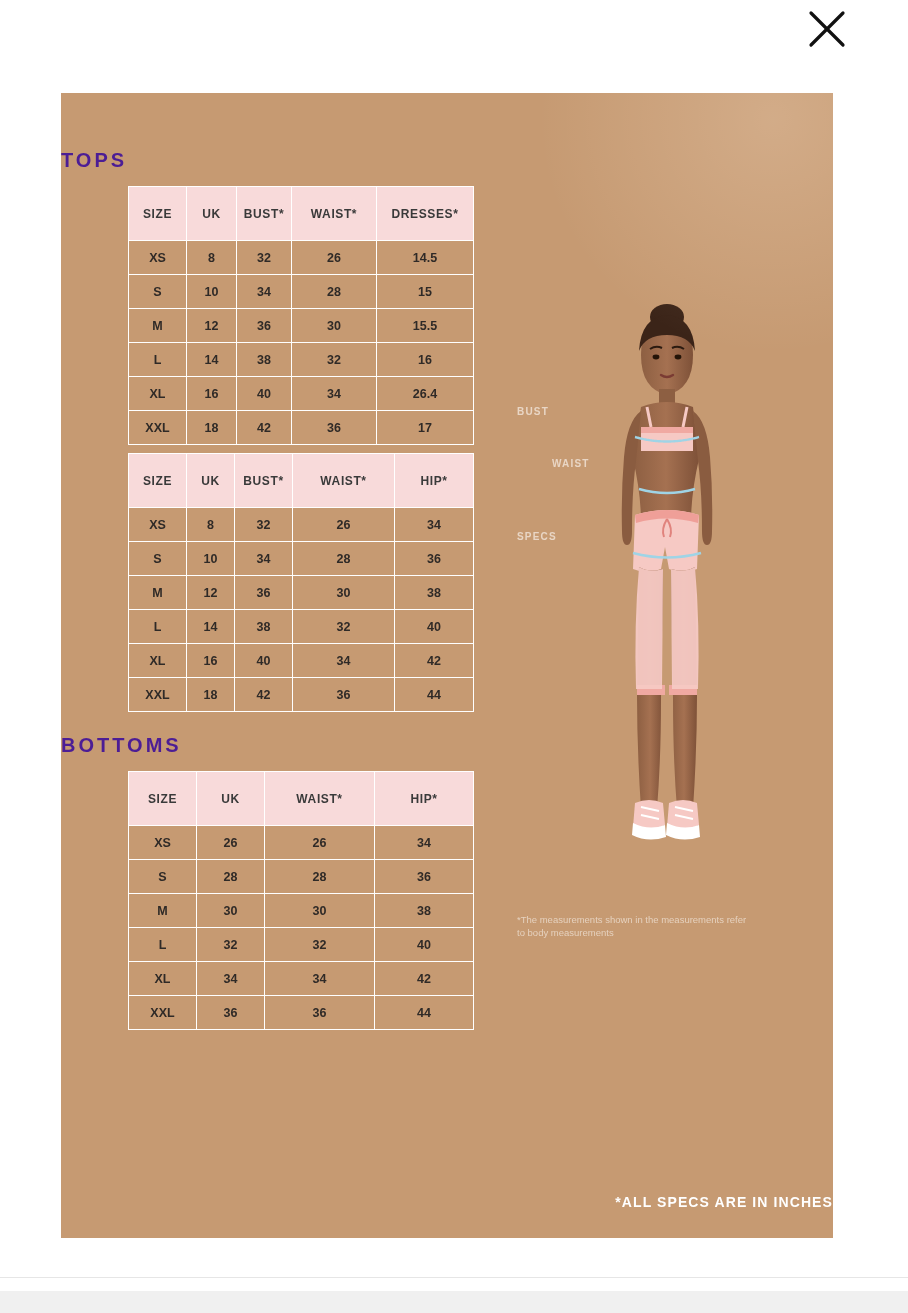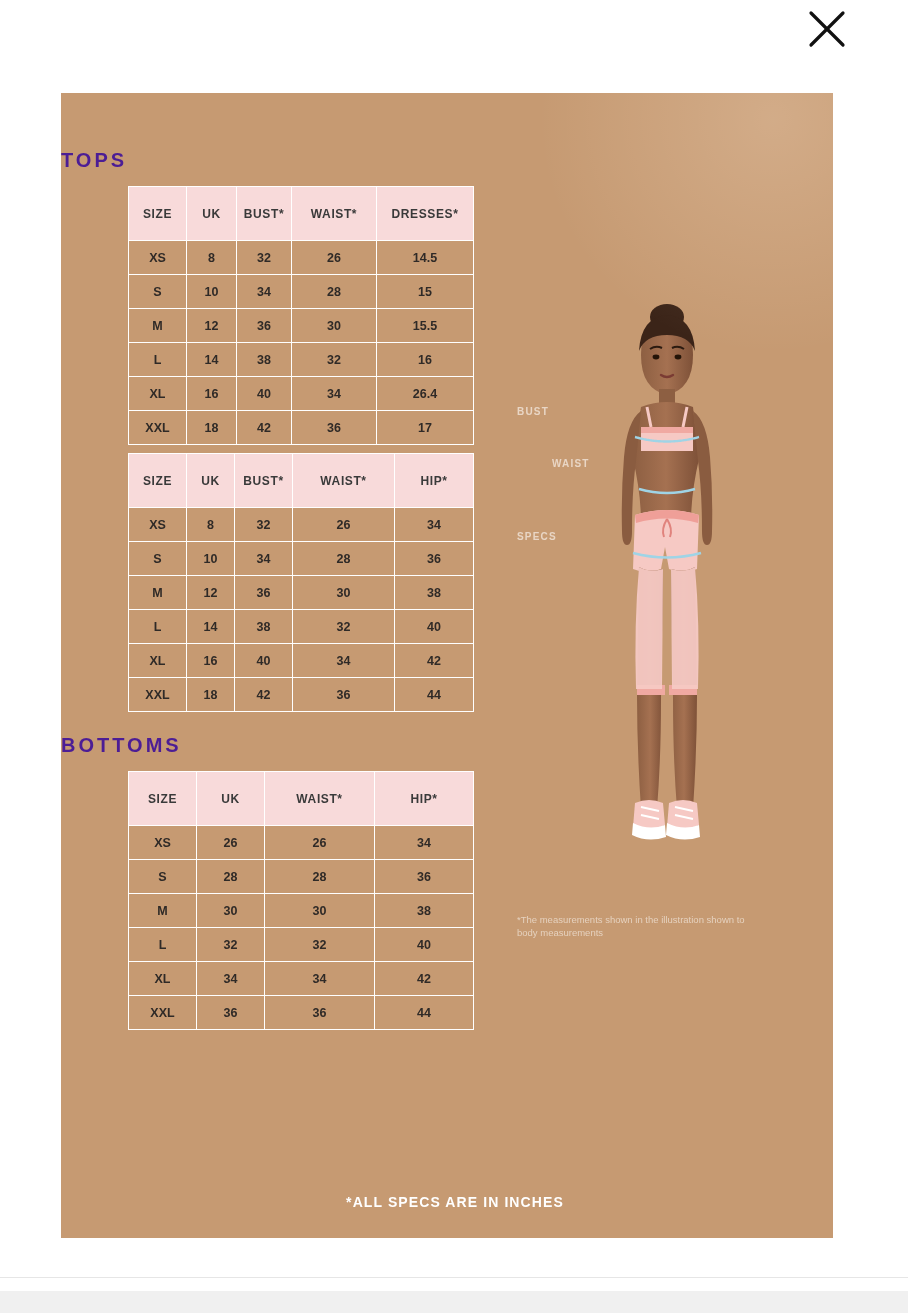--- a/index.html
+++ b/index.html
@@ -108,21 +108,21 @@
 
   .tbl-bottoms col.c0 { width: 68px; }
   .tbl-bottoms col.c1 { width: 68px; }
   .tbl-bottoms col.c2 { width: 110px; }
   .tbl-bottoms col.c3 { width: 99px; }
 
   .footnote {
     position: absolute;
     left: 16px; right: 0;
     bottom: 28px;
-    text-align: center;
+    text-align: right;
     color: #ffffff;
     font-size: 14px;
     letter-spacing: 1.1px;
     font-weight: bold;
     font-family: "Liberation Sans", sans-serif;
   }
 
   
   .illustration {
     position: absolute;
@@ -437,21 +437,21 @@
         <path d="M124 504 l18 4 M124 512 l18 4" stroke="#ffffff" stroke-width="2"></path>
         <path d="M158 504 l18 4 M158 512 l18 4" stroke="#ffffff" stroke-width="2"></path>
       </svg>
 
       <div class="illu-labels">
         <div class="illu-label label-bust">BUST</div>
         <div class="illu-label label-waist">WAIST</div>
         <div class="illu-label label-hips">SPECS</div>
       </div>
 
-      <div class="illu-note">*The measurements shown in the illustration shown to body measurements</div>
+      <div class="illu-note">*The measurements shown in the measurements refer to body measurements</div>
     </div>
 
     <div class="footnote">*ALL SPECS ARE IN INCHES</div>
   </div>
 
   <div class="page-bottom-bar">
     <div class="strip"></div>
   </div>
 </div>
 

